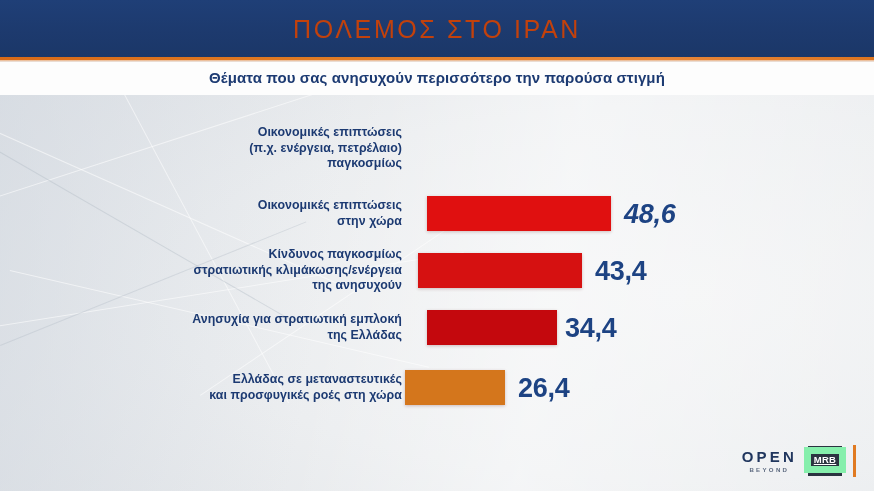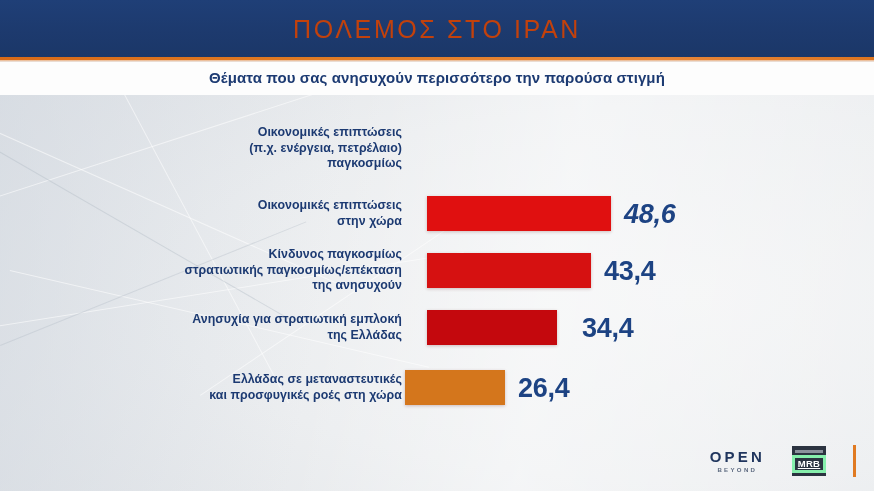--- a/index.html
+++ b/index.html
@@ -151,21 +151,21 @@
     white-space: nowrap;
   }
 
   
   .logos {
     position: absolute;
     right: 18px;
     bottom: 14px;
     display: flex;
     align-items: center;
-    gap: 27px;
+    gap: 11px;
   }
   .open-logo {
     display: flex;
     flex-direction: column;
     align-items: center;
     line-height: 1;
   }
   .open-word {
     color: #20365e;
     font-size: 15px;
@@ -209,21 +209,21 @@
   }
   .mrb-text {
     color: #ffffff;
     font-size: 9.5px;
     font-weight: bold;
     letter-spacing: .3px;
     background: #2b3340;
     padding: 1px 3px;
     position: relative;
     z-index: 2;
-    border: 3px solid #86efac;
+    border: 7px solid #86efac;
     line-height: 10px;
     text-decoration: underline;
   }
   .accent-bar {
     width: 3px;
     height: 32px;
     background: #e07a22;
   }
 </style>
 </head>
@@ -264,36 +264,36 @@
             <span class="ln">στην χώρα</span>
           </div>
           <div class="bar-wrap" style="left: 427px;">
             <div class="bar" style="width: 184px; background: rgb(224, 16, 16);"></div>
             <div class="bar-value" style="left: 184px; font-style: italic;">48,6</div>
           </div>
         </div>
         <div class="row" style="top: 158px; height: 35px;">
           <div class="row-label" style="top: -5.75px;">
             <span class="ln">Κίνδυνος παγκοσμίως</span>
-            <span class="ln">στρατιωτικής παγκοσμίως/επέκταση</span>
+            <span class="ln">στρατιωτικής κλιμάκωσης/ενέργεια</span>
             <span class="ln">της ανησυχούν</span>
           </div>
-          <div class="bar-wrap" style="left: 427px; border-radius: 9px;">
+          <div class="bar-wrap" style="left: 418px; border-radius: 9px;">
             <div class="bar" style="width: 164px; background: rgb(214, 17, 17);"></div>
             <div class="bar-value" style="left: 164px;">43,4</div>
           </div>
         </div>
         <div class="row" style="top: 215px; height: 35px;">
           <div class="row-label" style="top: 2px;">
             <span class="ln">Ανησυχία για στρατιωτική εμπλοκή</span>
             <span class="ln">της Ελλάδας</span>
           </div>
           <div class="bar-wrap" style="left: 427px;">
             <div class="bar" style="width: 130px; background: rgb(196, 8, 13);"></div>
-            <div class="bar-value" style="left: 139px; margin-left: 16px;">34,4</div>
+            <div class="bar-value" style="left: 122px; margin-left: 16px;">34,4</div>
           </div>
         </div>
         <div class="row" style="top: 275px; height: 35px;">
           <div class="row-label" style="top: 2px;">
             <span class="ln">Ελλάδας σε μεταναστευτικές</span>
             <span class="ln">και προσφυγικές ροές στη χώρα</span>
           </div>
           <div class="bar-wrap" style="left: 405px;">
             <div class="bar" style="width: 100px; background: rgb(212, 118, 28);"></div>
             <div class="bar-value" style="left: 100px;">26,4</div>

